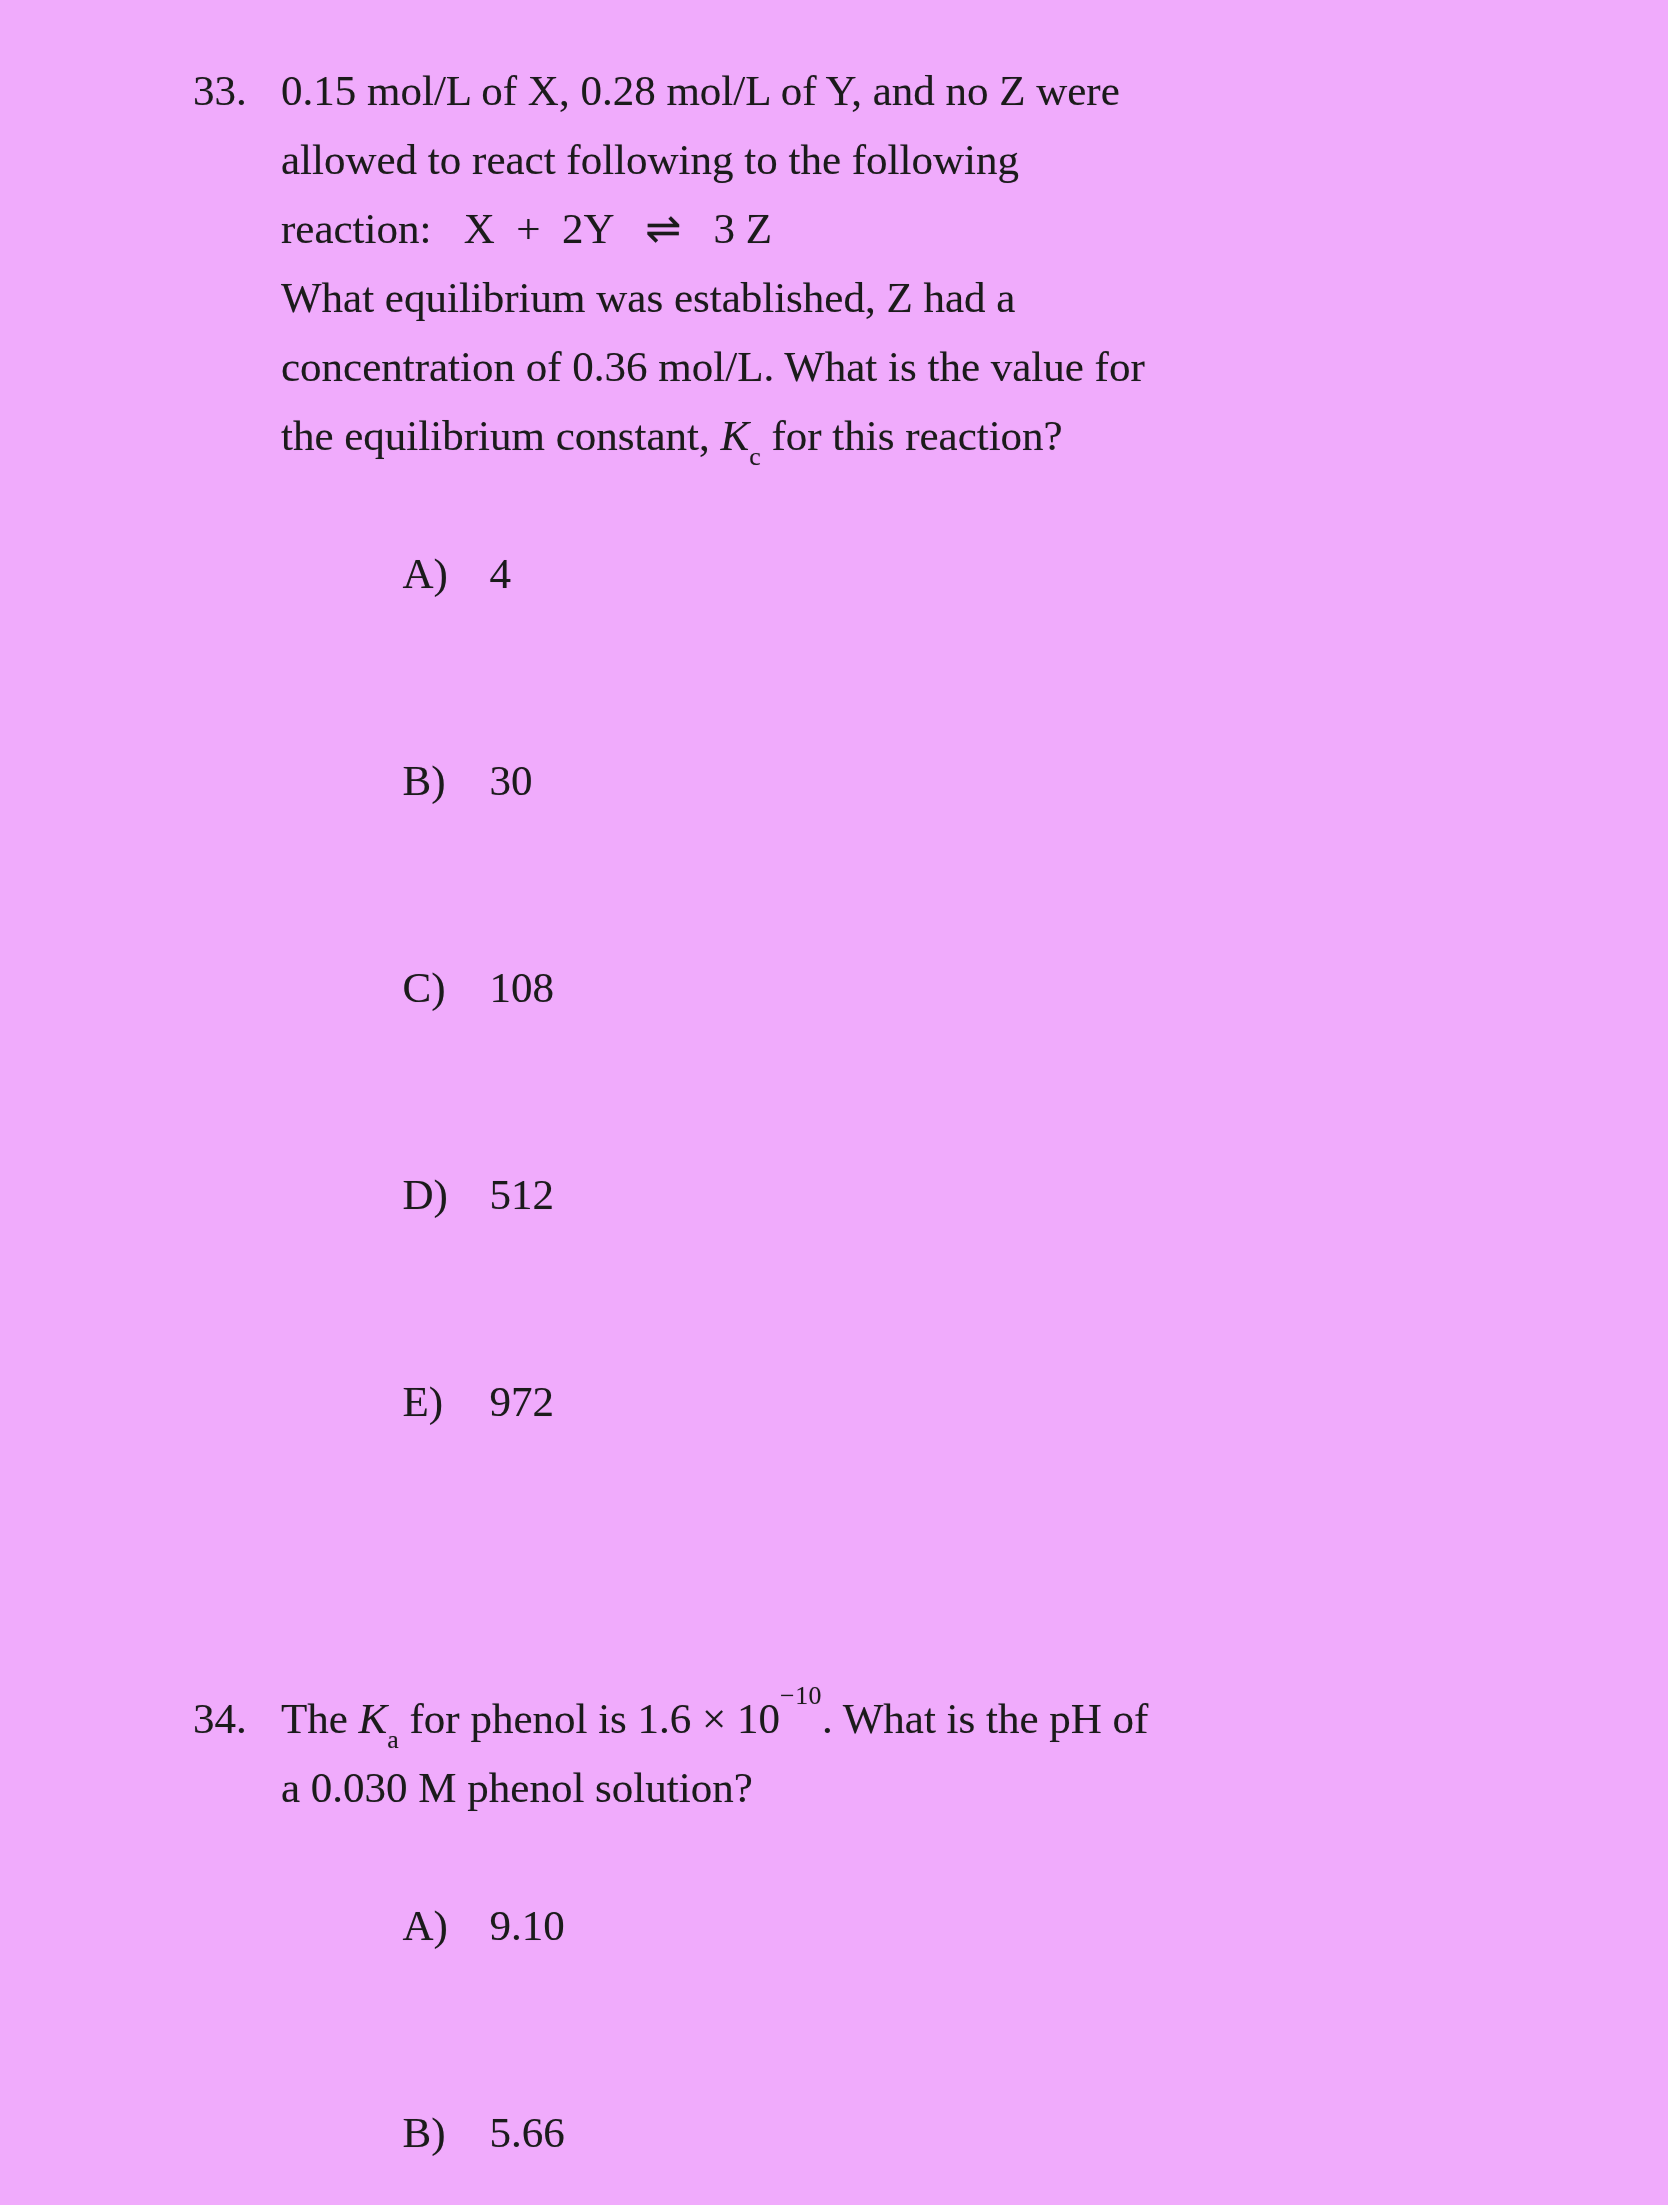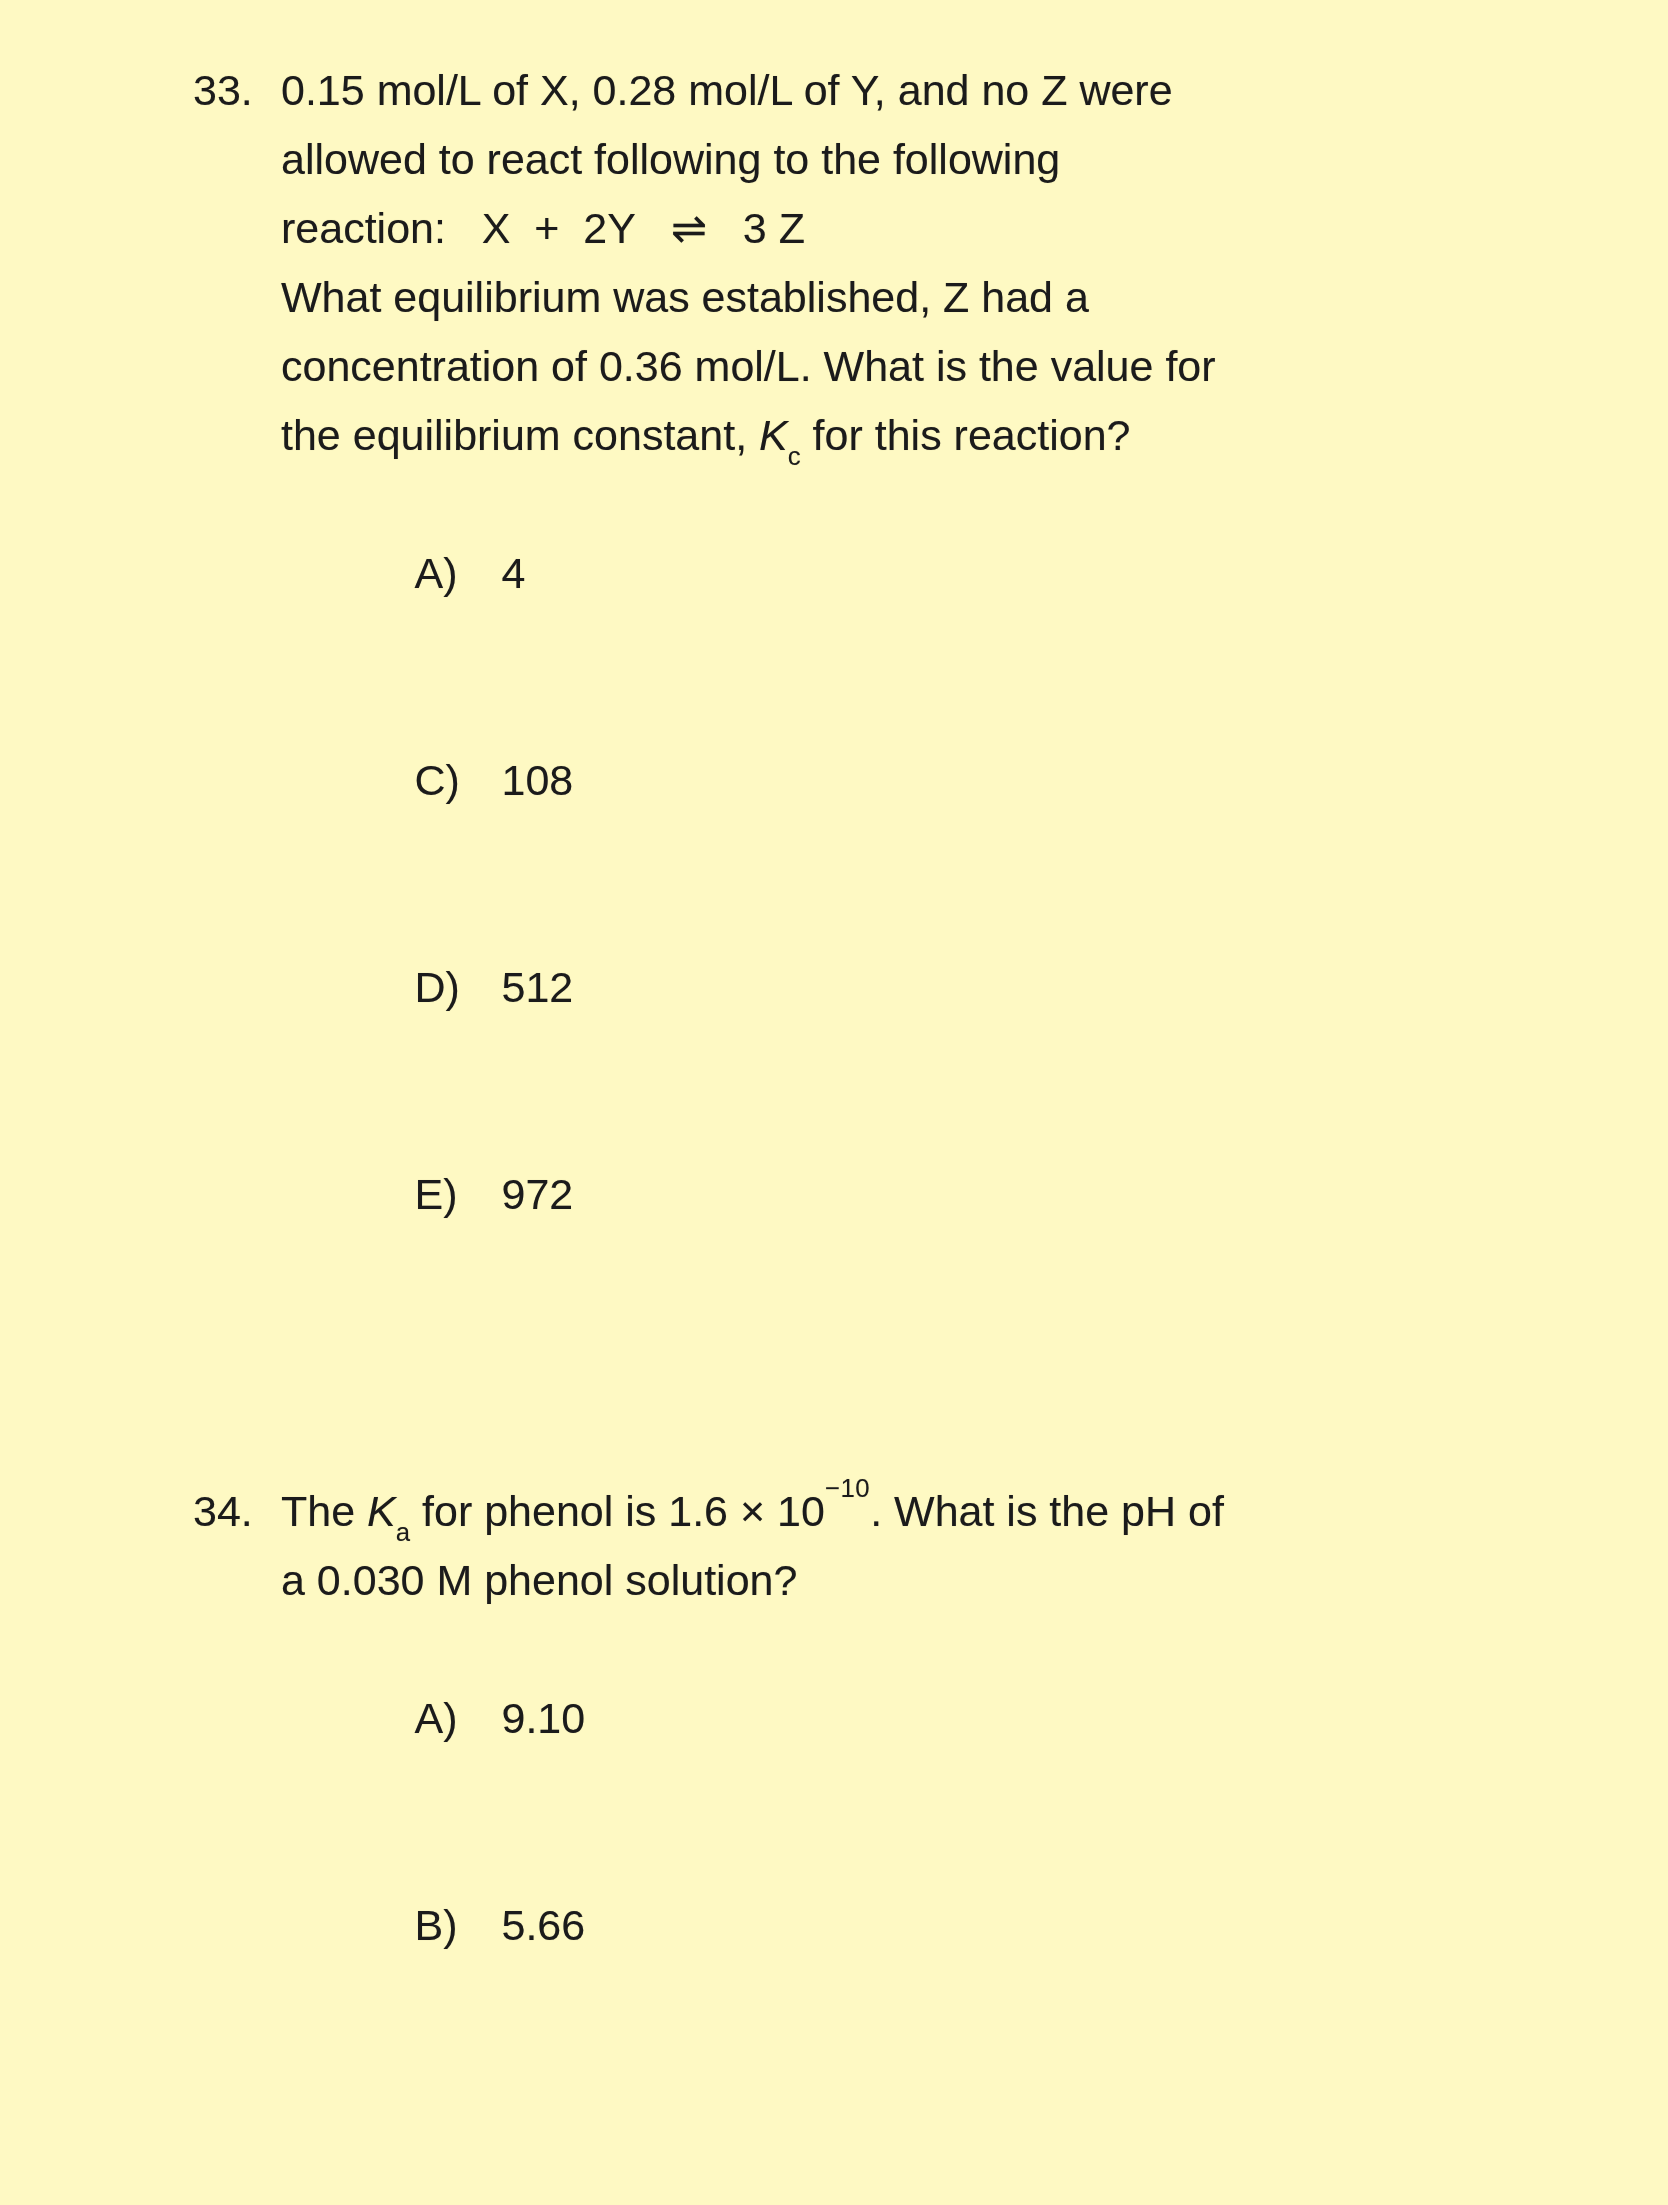--- a/index.html
+++ b/index.html
@@ -5,23 +5,23 @@
   html, body {
     margin: 0;
     padding: 0;
     background: #ffffff;
   }
   .page {
     position: relative;
     width: 1669px;
     height: 2205px;
     box-sizing: border-box;
-    background: #fef9c3;
+    background: #f0abfc;
     color: #1b1b1b;
-    font-family: Liberation Sans, sans-serif;
+    font-family: Liberation Serif, serif;
     font-size: 43px;
     line-height: 69px;
     padding: 56px 39px 0 193px;
     overflow: hidden;
   }
   .question {
     display: flex;
     align-items: flex-start;
     text-shadow: 0 0 0.8px rgba(20,20,20,0.30);
   }
@@ -71,20 +71,23 @@
         <div class="stem-line">reaction:   X  +  2Y   ⇌   3 Z</div>
         <div class="stem-line">What equilibrium was established, Z had a</div>
         <div class="stem-line">concentration of 0.36 mol/L. What is the value for</div>
         <div class="stem-line">the equilibrium constant, <i>K</i><sub>c</sub> for this reaction?</div>
       </div>
       <div class="options">
         <div class="option-row">
           <span class="opt-letter">A)</span><span class="opt-text">4</span>
         </div>
         <div class="option-row">
+          <span class="opt-letter">B)</span><span class="opt-text">30</span>
+        </div>
+        <div class="option-row">
           <span class="opt-letter">C)</span><span class="opt-text">108</span>
         </div>
         <div class="option-row">
           <span class="opt-letter">D)</span><span class="opt-text">512</span>
         </div>
         <div class="option-row">
           <span class="opt-letter">E)</span><span class="opt-text">972</span>
         </div>
       </div>
     </div>

